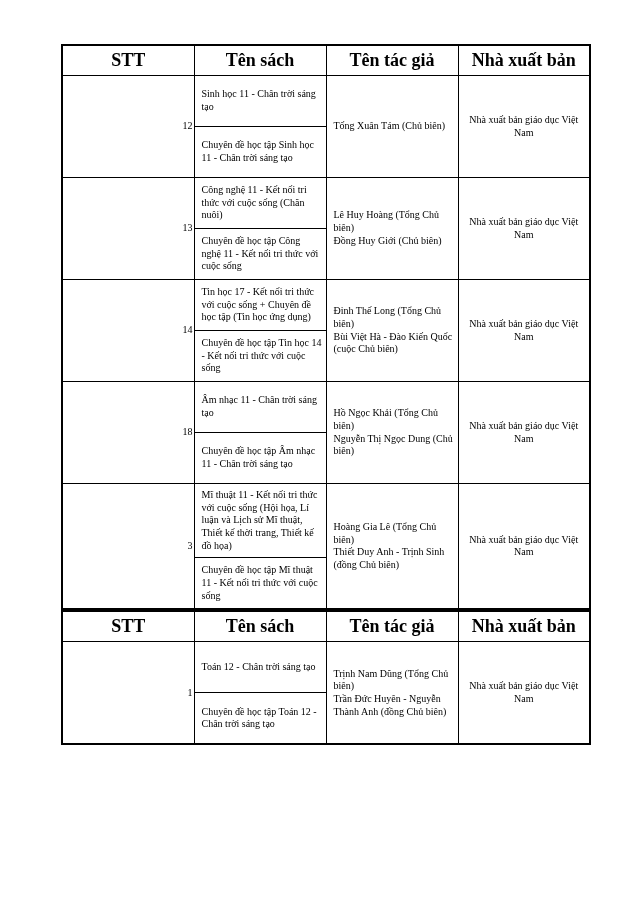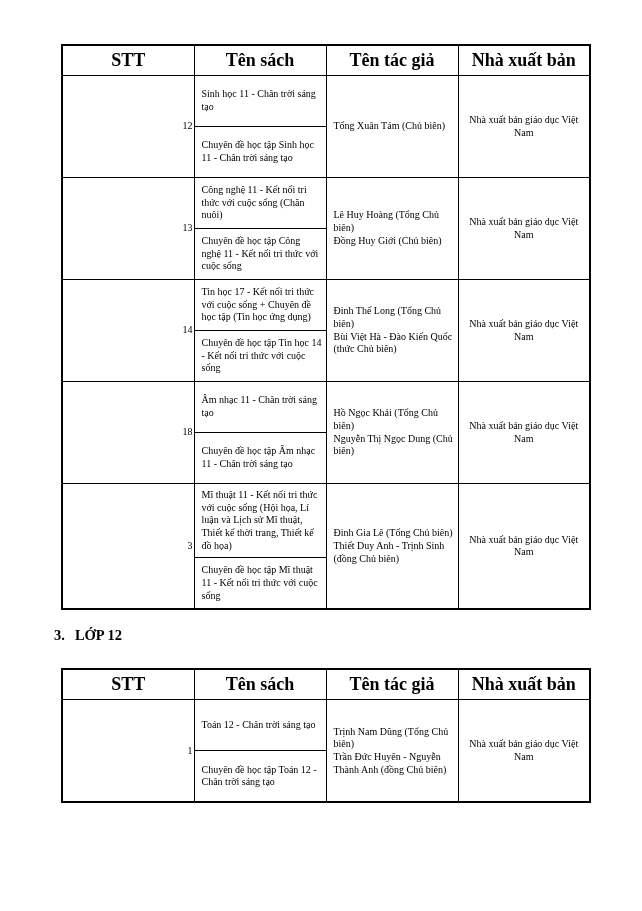--- a/index.html
+++ b/index.html
@@ -106,21 +106,21 @@
           <td class="col-publisher" rowspan="2">Nhà xuất bản giáo dục Việt Nam</td>
         </tr>
         <tr>
           <td class="col-book">Chuyên đề học tập Công nghệ 11 - Kết nối tri thức với cuộc sống</td>
         </tr>
         <tr>
           <td class="col-stt" rowspan="2">14</td>
           <td class="col-book">Tin học 17 - Kết nối tri thức với cuộc sống + Chuyên đề học tập (Tin học ứng dụng)</td>
           <td class="col-author" rowspan="2">
             <div class="author-line">Đinh Thế Long (Tổng Chủ biên)</div>
-            <div class="author-line">Bùi Việt Hà - Đào Kiến Quốc (thức Chủ biên)</div>
+            <div class="author-line">Bùi Việt Hà - Đào Kiến Quốc (cuộc Chủ biên)</div>
           </td>
           <td class="col-publisher" rowspan="2">Nhà xuất bản giáo dục Việt Nam</td>
         </tr>
         <tr>
           <td class="col-book">Chuyên đề học tập Tin học 14 - Kết nối tri thức với cuộc sống</td>
         </tr>
         <tr>
           <td class="col-stt" rowspan="2">18</td>
           <td class="col-book">Âm nhạc 11 - Chân trời sáng tạo</td>
           <td class="col-author" rowspan="2">
@@ -129,34 +129,31 @@
           </td>
           <td class="col-publisher" rowspan="2">Nhà xuất bản giáo dục Việt Nam</td>
         </tr>
         <tr>
           <td class="col-book">Chuyên đề học tập Âm nhạc 11 - Chân trời sáng tạo</td>
         </tr>
         <tr>
           <td class="col-stt" rowspan="2">3</td>
           <td class="col-book">Mĩ thuật 11 - Kết nối tri thức với cuộc sống (Hội họa, Lí luận và Lịch sử Mĩ thuật, Thiết kế thời trang, Thiết kế đồ họa)</td>
           <td class="col-author" rowspan="2">
-            <div class="author-line">Đinh Gia Lê (Tổng Chủ biên)</div>
+            <div class="author-line">Hoàng Gia Lê (Tổng Chủ biên)</div>
             <div class="author-line">Thiết Duy Anh - Trịnh Sinh (đồng Chủ biên)</div>
           </td>
           <td class="col-publisher" rowspan="2">Nhà xuất bản giáo dục Việt Nam</td>
         </tr>
         <tr>
           <td class="col-book">Chuyên đề học tập Mĩ thuật 11 - Kết nối tri thức với cuộc sống</td>
         </tr>
       </tbody>
     </table>
 
-  <div class="section-heading">
-    <span class="num">3.</span><span>LỚP 12</span>
-  </div>
 
   <table class="book-table">
       <thead>
         <tr>
           <th>STT</th>
           <th>Tên sách</th>
           <th>Tên tác giả</th>
           <th>Nhà xuất bản</th>
         </tr>
       </thead>

